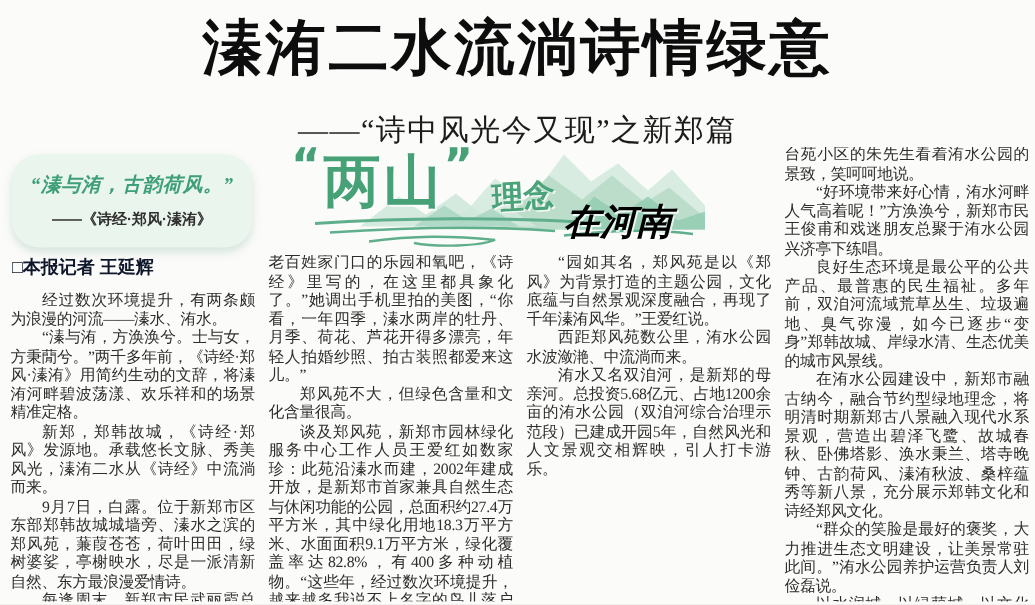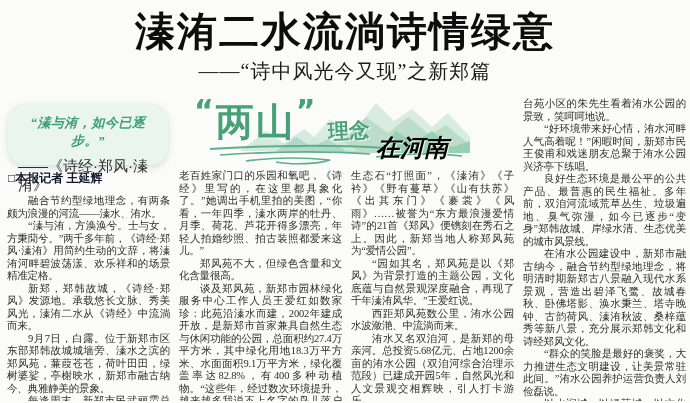--- a/index.html
+++ b/index.html
@@ -3,30 +3,30 @@
 <meta charset="utf-8">
 <style>
   html,body{margin:0;padding:0;background:#e8e8e4;}
   .page{position:relative;width:690px;height:403px;margin:0 auto;background:#fbfbf9;overflow:hidden;
         font-family:"Liberation Sans",sans-serif;color:#2e2e2e;}
 
   
   .title{position:absolute;top:4px;left:0;width:690px;text-align:center;
          font-family:"DejaVu Sans",sans-serif;font-weight:900;font-size:40px;
          letter-spacing:2px;color:#0d0d0d;}
-  .subtitle{position:absolute;top:58px;left:0;width:690px;text-align:center;
+  .subtitle{position:absolute;top:73px;left:0;width:690px;text-align:center;
             font-family:"Liberation Serif",serif;font-size:20px;letter-spacing:1px;color:#1c1c1c;}
 
   
   .quote-box{position:absolute;left:8px;top:103px;width:160px;height:62px;box-sizing:border-box;
              background:#eaf5ee;border-radius:18px;padding:11px 10px 0 10px;
              box-shadow:0 3px 6px rgba(140,185,165,.35);}
   .quote-text{font-family:"Liberation Serif",serif;font-weight:bold;font-style:italic;
               font-size:13px;color:#3f9f78;text-align:center;letter-spacing:.5px;}
-  .quote-source{font-size:15px;font-weight:normal;color:#2f2f2f;text-align:left;margin-top:7px;}
+  .quote-source{font-size:10px;font-weight:bold;color:#2f2f2f;text-align:center;margin-top:7px;}
 
   
   .banner{position:absolute;left:180px;top:91px;width:290px;height:78px;text-align:center;}
   .banner svg{position:absolute;left:0;top:0;}
   .b-main{position:absolute;left:14px;top:2px;font-family:"DejaVu Sans",sans-serif;
           font-weight:900;font-size:38px;color:#47a177;letter-spacing:2px;
           text-shadow:1px 1px 0 rgba(255,255,255,.8);}
   .b-q{font-size:30px;vertical-align:14px;color:#47a177;font-weight:900;}
   .b-sub{position:absolute;left:148px;top:26px;font-family:"DejaVu Sans",sans-serif;
          font-weight:900;font-size:21px;color:#4ba379;transform:rotate(-3deg);
@@ -51,21 +51,21 @@
 </style>
 </head>
 <body>
 
 <div class="page">
 
   <div class="title">溱洧二水流淌诗情绿意</div>
   <div class="subtitle">——“诗中风光今又现”之新郑篇</div>
 
   <div class="quote-box">
-    <div class="quote-text">“溱与洧，如今已逐步。”</div>
+    <div class="quote-text">“溱与洧，古韵荷风。”</div>
     <div class="quote-source">——《诗经·郑风·溱洧》</div>
   </div>
 
   <div class="banner">
     <svg width="290" height="78" viewBox="0 0 290 78">
 
       <path d="M120,62 L150,28 L172,44 L196,12 L214,30 L232,18 L252,36 L268,22 L290,46 L290,62 Z" fill="#d9ece1"></path>
       <path d="M150,62 L186,26 L208,42 L228,26 L250,44 L266,34 L290,54 L290,62 Z" fill="#b8dcc8" opacity="0.9"></path>
       <path d="M196,62 L216,40 L234,52 L252,40 L272,56 L290,50 L290,62 Z" fill="#93ccb2" opacity="0.85"></path>
       <path d="M60,60 L86,40 L104,52 L124,38 L146,56 L160,48 L178,60 Z" fill="#cfe8db" opacity="0.9"></path>
@@ -77,44 +77,43 @@
       <path d="M196,66 C230,62 258,62 282,65" stroke="#5fae8c" stroke-width="1.6" fill="none"></path>
     </svg>
     <div class="b-main"><span class="b-q">“</span><span>两山</span><span class="b-q">”</span></div>
     <div class="b-sub">理念</div>
     <div class="b-region">在河南</div>
   </div>
 
   <div class="byline">□本报记者 王延辉</div>
 
   <div class="col col1">
-    <p class="para ind">融合节约型绿地理念，有两条颇为浪漫的河流——溱水、洧水。</p>
+    <p class="para ind">经过数次环境提升，有两条颇为浪漫的河流——溱水、洧水。</p>
     <p class="para ind">“溱与洧，方涣涣兮。士与女，方秉蕑兮。”两千多年前，《诗经·郑风·溱洧》用简约生动的文辞，将溱洧河畔碧波荡漾、欢乐祥和的场景精准定格。</p>
     <p class="para ind">新郑，郑韩故城，《诗经·郑风》发源地。承载悠长文脉、秀美风光，溱洧二水从《诗经》中流淌而来。</p>
-    <p class="para ind">9月7日，白露。位于新郑市区东部郑韩故城城墙旁、溱水之滨的郑风苑，蒹葭苍苍，荷叶田田，绿树婆娑，亭榭映水，新郑市融古纳今、典雅静美的景象。</p>
+    <p class="para ind">9月7日，白露。位于新郑市区东部郑韩故城城墙旁、溱水之滨的郑风苑，蒹葭苍苍，荷叶田田，绿树婆娑，亭榭映水，尽是一派清新自然、东方最浪漫爱情诗。</p>
     <p class="para ind">每逢周末，新郑市民武丽霞总约上几个闺蜜到郑风苑转上一转。“这可是咱</p>
   </div>
 
   <div class="col col2">
     <p class="para">老百姓家门口的乐园和氧吧，《诗经》里写的，在这里都具象化了。”她调出手机里拍的美图，“你看，一年四季，溱水两岸的牡丹、月季、荷花、芦花开得多漂亮，年轻人拍婚纱照、拍古装照都爱来这儿。”</p>
     <p class="para ind">郑风苑不大，但绿色含量和文化含量很高。</p>
     <p class="para ind">谈及郑风苑，新郑市园林绿化服务中心工作人员王爱红如数家珍：此苑沿溱水而建，2002年建成开放，是新郑市首家兼具自然生态与休闲功能的公园，总面积约27.4万平方米，其中绿化用地18.3万平方米、水面面积9.1万平方米，绿化覆盖率达82.8%，有400多种动植物。“这些年，经过数次环境提升，越来越多我说不上名字的鸟儿落户这里。”她说。</p>
 
   </div>
 
   <div class="col col3">
-    <p class="para">生态石“打照面”，《溱洧》《子衿》《野有蔓草》《山有扶苏》《出其东门》《褰裳》《风雨》……被誉为“东方最浪漫爱情诗”的21首《郑风》便镌刻在秀石之上。因此，新郑当地人称郑风苑为“爱情公园”。</p>
     <p class="para ind">“园如其名，郑风苑是以《郑风》为背景打造的主题公园，文化底蕴与自然景观深度融合，再现了千年溱洧风华。”王爱红说。</p>
     <p class="para ind">西距郑风苑数公里，洧水公园水波潋滟、中流淌而来。</p>
     <p class="para ind">洧水又名双洎河，是新郑的母亲河。总投资5.68亿元、占地1200余亩的洧水公园（双洎河综合治理示范段）已建成开园5年，自然风光和人文景观交相辉映，引人打卡游乐。</p>
 
   </div>
 
   <div class="col col4">
     <p class="para">台苑小区的朱先生看着洧水公园的景致，笑呵呵地说。</p>
-    <p class="para ind">“好环境带来好心情，洧水河畔人气高着呢！”闲暇时间，新郑市民王俊甫和戏迷朋友总聚于洧水公园兴济亭下练唱。</p>
+    <p class="para ind">“好环境带来好心情，洧水河畔人气高着呢！”方涣涣兮，新郑市民王俊甫和戏迷朋友总聚于洧水公园兴济亭下练唱。</p>
     <p class="para ind">良好生态环境是最公平的公共产品、最普惠的民生福祉。多年前，双洎河流域荒草丛生、垃圾遍地、臭气弥漫，如今已逐步“变身”郑韩故城、岸绿水清、生态优美的城市风景线。</p>
     <p class="para ind">在洧水公园建设中，新郑市融古纳今，融合节约型绿地理念，将明清时期新郑古八景融入现代水系景观，营造出碧泽飞鹭、故城春秋、卧佛塔影、涣水秉兰、塔寺晚钟、古韵荷风、溱洧秋波、桑梓蕴秀等新八景，充分展示郑韩文化和诗经郑风文化。</p>
     <p class="para ind">“群众的笑脸是最好的褒奖，大力推进生态文明建设，让美景常驻此间。”洧水公园养护运营负责人刘俭磊说。</p>
     <p class="para ind">以水润城，以绿荫城，以文化城。大力推进生态文明建设，溱洧二水串起新郑的满城诗意与绿意。</p>
   </div>
 
 </div>
 
 </body></html>

